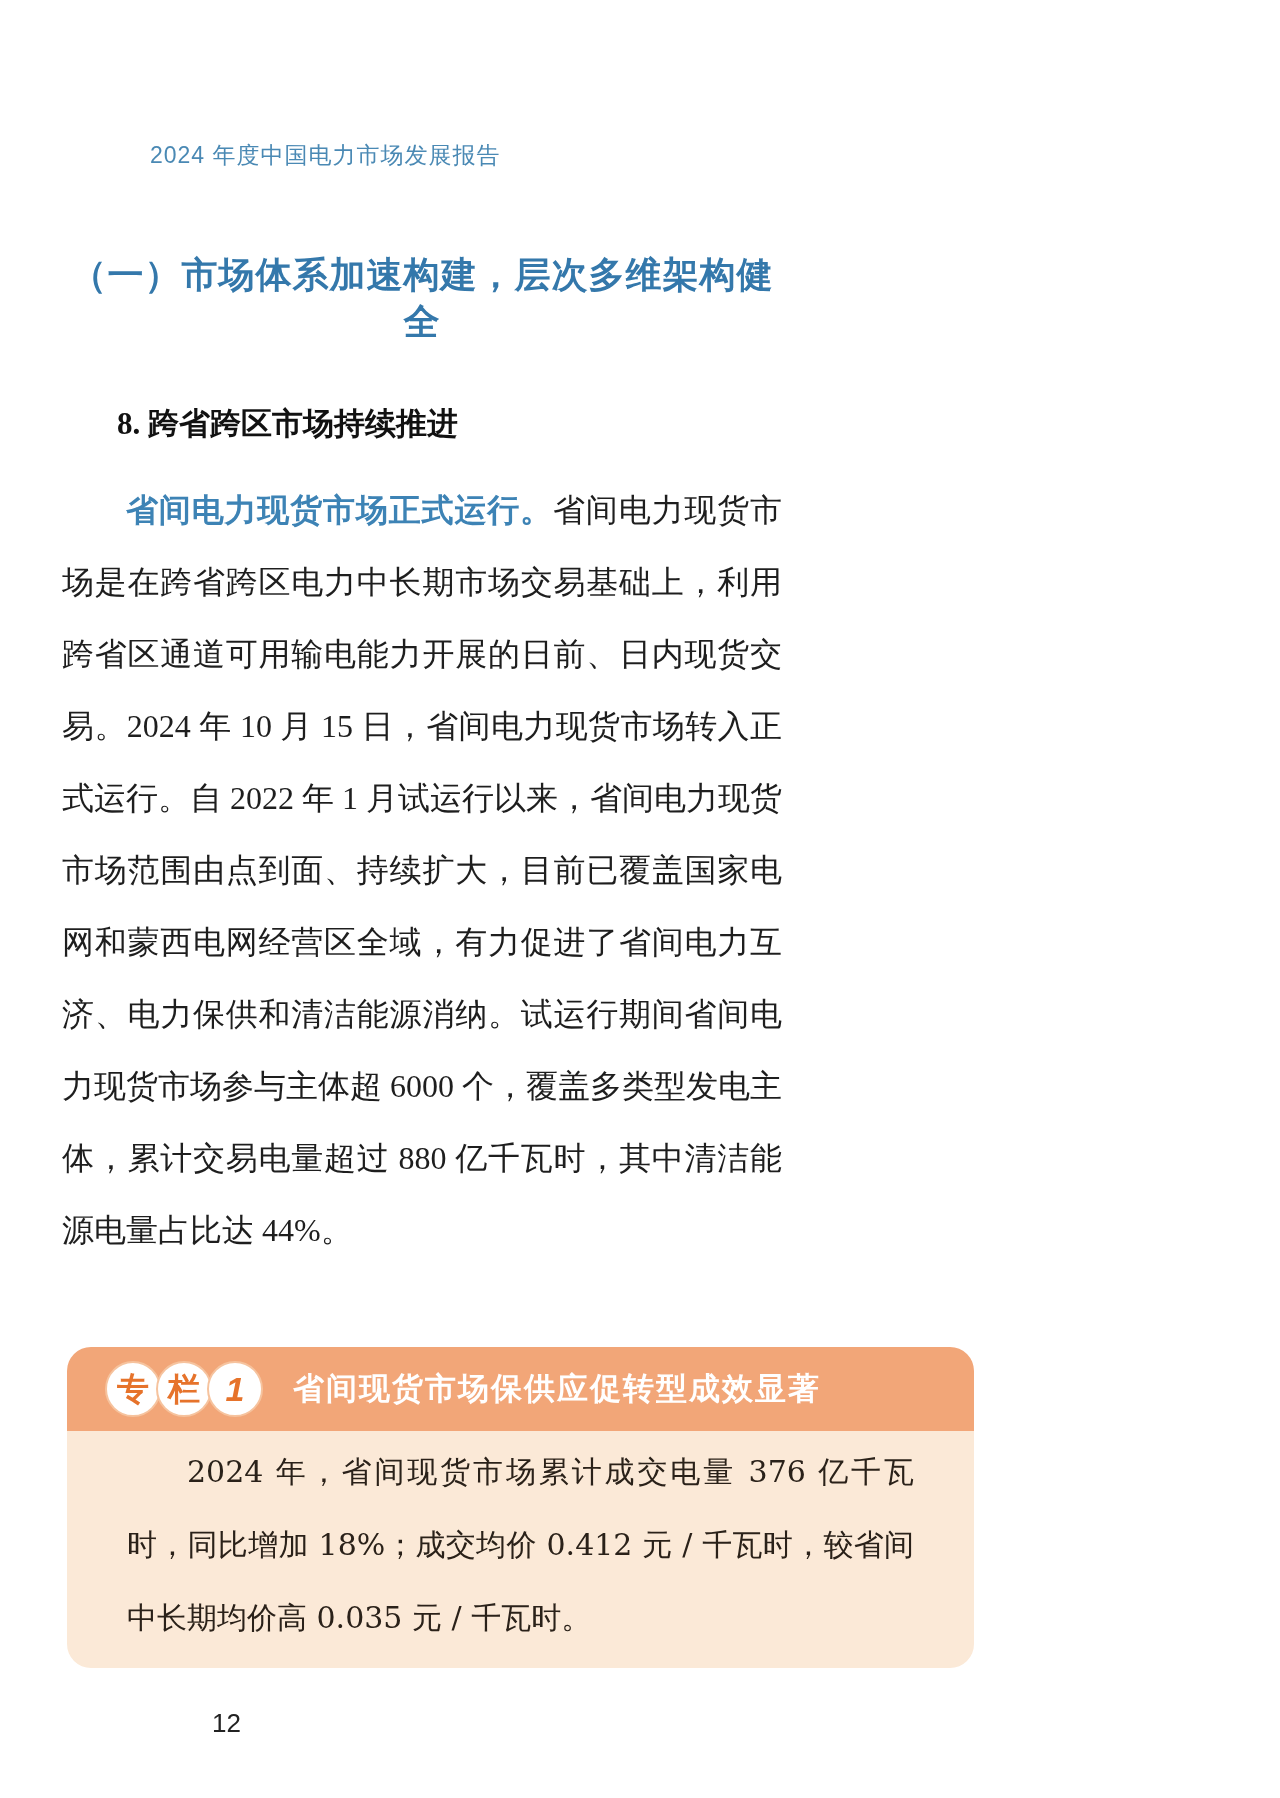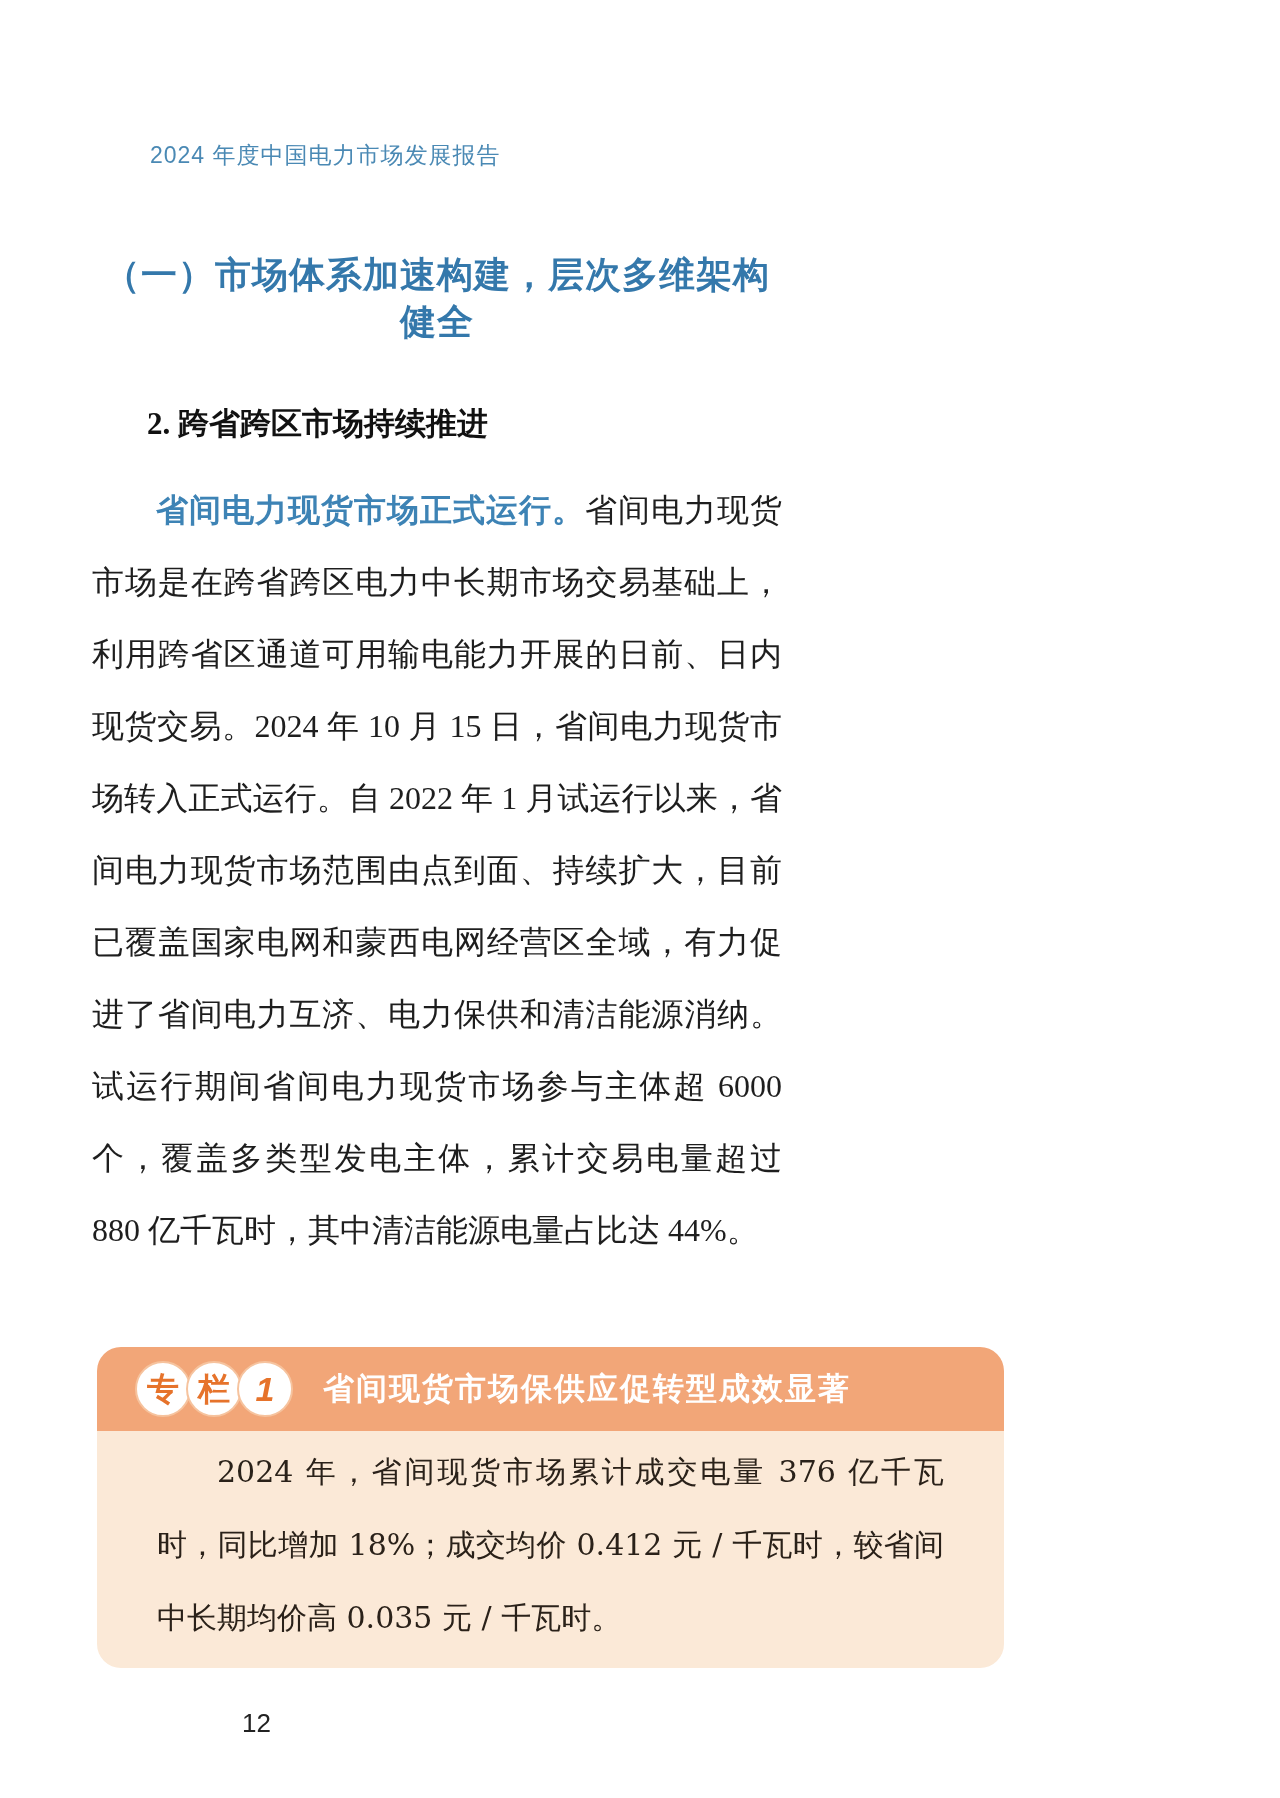--- a/index.html
+++ b/index.html
@@ -16,21 +16,21 @@
   .doc-header {
     position: absolute;
     top: 140px;
     left: 150px;
     font-family: "Liberation Sans", sans-serif;
     font-size: 23px;
     color: #4a89b4;
     letter-spacing: 1px;
   }
 
-  .content { margin: 0 342px 0 92px; }
+  .content { margin: 0 342px 0 62px; }
 
   .section-heading {
     padding-top: 252px;
     text-align: center;
     font-family: "Liberation Sans", sans-serif;
     font-weight: bold;
     font-size: 36px;
     line-height: 1.3;
     color: #3478ab;
     letter-spacing: 1px;
@@ -121,21 +121,21 @@
 <body>
 
 <div class="page">
 
   <div class="doc-header">2024 年度中国电力市场发展报告</div>
 
   <div class="content">
 
     <h1 class="section-heading">（一）市场体系加速构建，层次多维架构健全</h1>
 
-    <h2 class="section-subheading">2. 跨省跨区市场持续推进</h2>
+    <h2 class="section-subheading">8. 跨省跨区市场持续推进</h2>
 
     <p class="body-paragraph"><span class="lead-phrase">省间电力现货市场正式运行。</span><span>省间电力现货市场是在跨省跨区电力中长期市场交易基础上，利用跨省区通道可用输电能力开展的日前、日内现货交易。2024 年 10 月 15 日，省间电力现货市场转入正式运行。自 2022 年 1 月试运行以来，省间电力现货市场范围由点到面、持续扩大，目前已覆盖国家电网和蒙西电网经营区全域，有力促进了省间电力互济、电力保供和清洁能源消纳。试运行期间省间电力现货市场参与主体超 6000 个，覆盖多类型发电主体，累计交易电量超过 880 亿千瓦时，其中清洁能源电量占比达 44%。</span></p>
 
     <div class="callout">
       <div class="callout-header">
         <div class="callout-badge">
           <span class="badge-circle">专</span>
           <span class="badge-circle">栏</span>
           <span class="badge-circle badge-number">1</span>
         </div>

